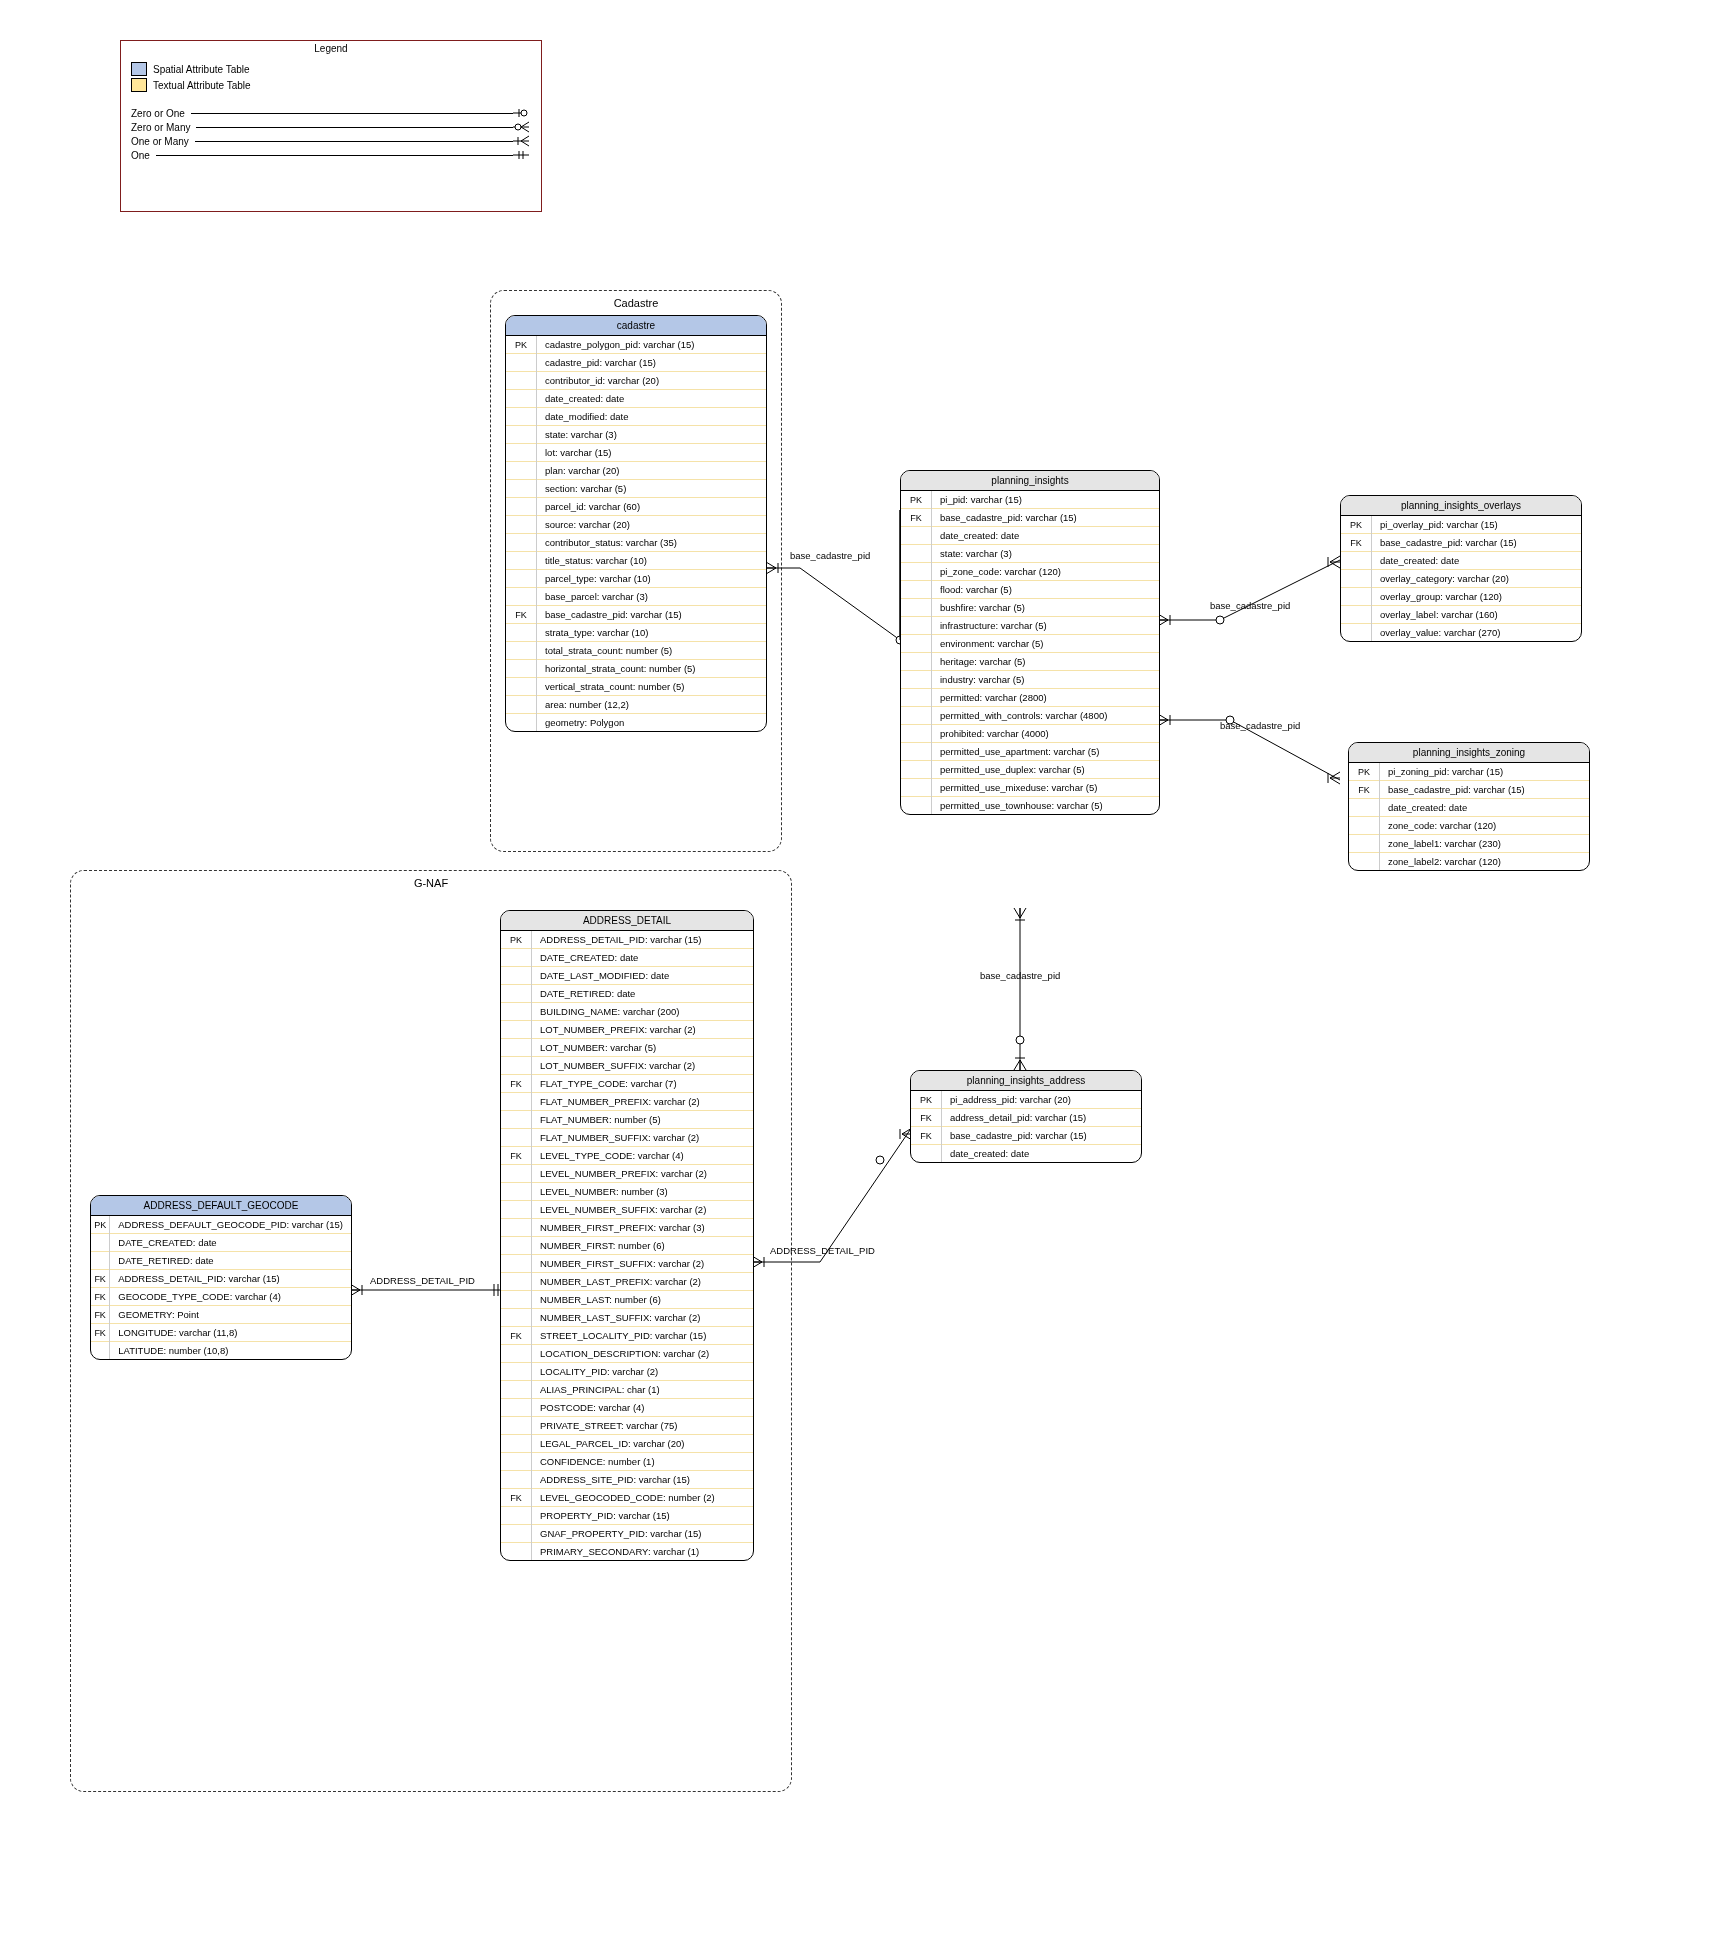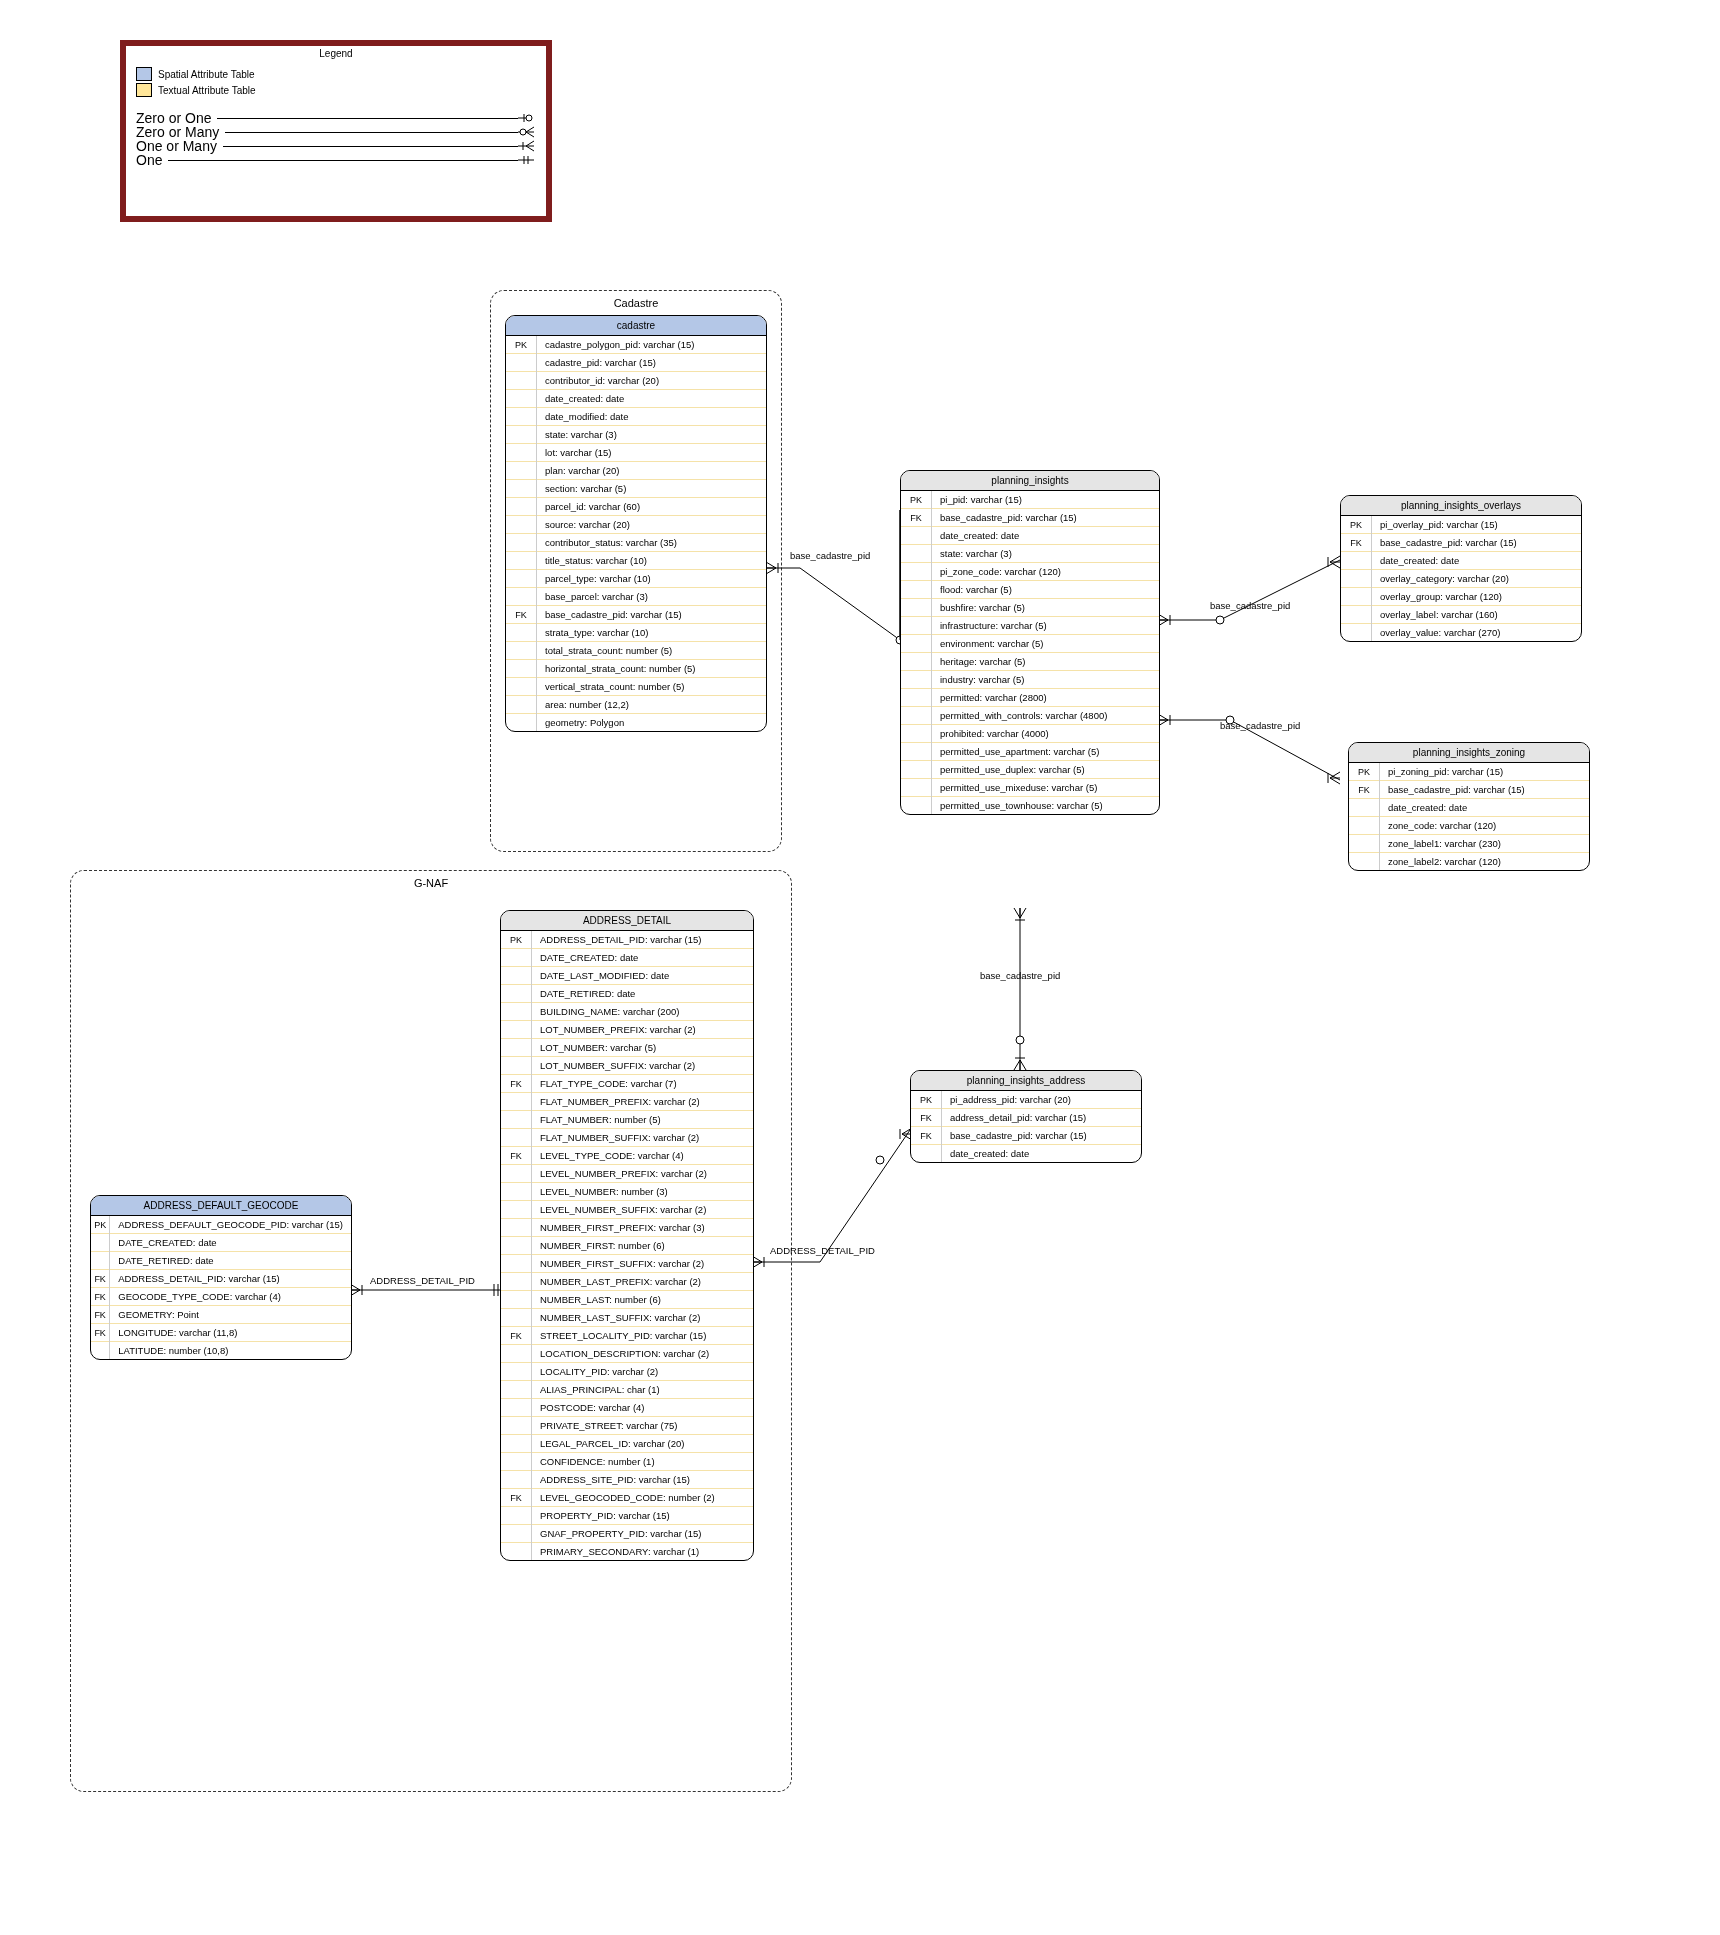--- a/index.html
+++ b/index.html
@@ -10,30 +10,30 @@
   .entity{position:absolute;border:1.2px solid #000;border-radius:10px;background:#fff;overflow:hidden}
   .entity .hdr{text-align:center;font-size:10px;padding:4px 6px;border-bottom:1px solid #000;font-weight:400}
   .entity.textual .hdr{background:#e5e5e5}
   .entity.spatial .hdr{background:#b4c7e7}
   .entity .rows{display:table;width:100%;border-collapse:collapse}
   .entity .row{display:table-row}
   .entity .key{display:table-cell;width:26px;border-right:1px solid #ccc;border-top:1px solid #f5e2a8;font-size:9px;text-align:center;padding:2px 2px}
   .entity .val{display:table-cell;border-top:1px solid #f5e2a8;font-size:9.5px;padding:3px 8px;white-space:nowrap}
   .entity .row:first-child .key,.entity .row:first-child .val{border-top:none}
   .rel-label{position:absolute;font-size:9.5px;color:#000}
-  .legend{position:absolute;border:6px solid #7f1d1d}
+  .legend{position:absolute;border:1px solid #7f1d1d}
   .legend-title{text-align:center;font-size:10px;padding:2px 0;border-bottom:0}
   .legend-body{padding:6px 10px}
   .lg-row{display:flex;align-items:center;margin-bottom:2px}
   .sw{width:14px;height:12px;border:1px solid #000;margin-right:6px}
   .sw.blue{background:#b4c7e7}
   .sw.yellow{background:#ffe699}
   .crow-block{margin-top:14px}
   .crow-row{display:flex;align-items:center;justify-content:flex-end;height:14px}
-  .crow-row .lbl{font-size:14px;margin-right:6px}
+  .crow-row .lbl{font-size:10px;margin-right:6px}
   .crow-row .line{flex:1;height:0;border-top:1px solid #000;position:relative}
   .crow-row .end{width:18px;height:14px;display:flex;align-items:center;justify-content:flex-start}
   svg.connectors{position:absolute;left:0;top:0;width:1720px;height:1935px;pointer-events:none}
 </style>
 </head>
 <body>
 
 <div class="canvas">
 
   <div class="legend" style="left:120px;top:40px;width:420px;height:170px">

